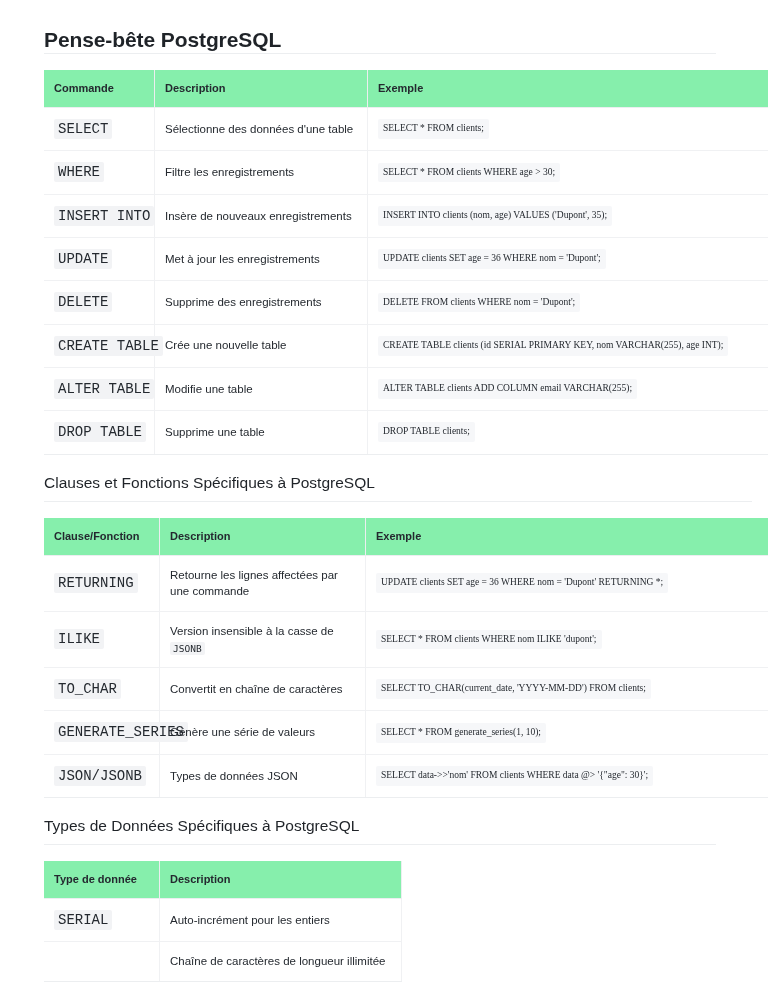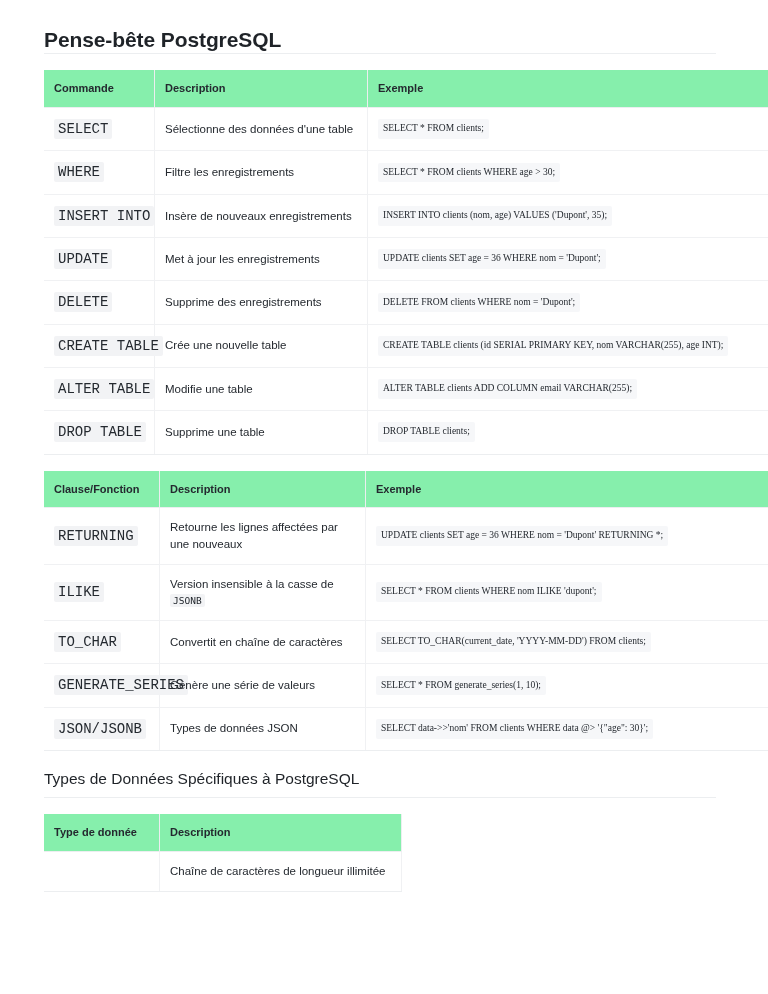--- a/index.html
+++ b/index.html
@@ -167,32 +167,33 @@
         <td class="col-ex"><code class="example">ALTER TABLE clients ADD COLUMN email VARCHAR(255);</code></td>
       </tr>
       <tr>
         <td class="col-cmd"><code class="chip">DROP TABLE</code></td>
         <td class="col-desc">Supprime une table</td>
         <td class="col-ex"><code class="example">DROP TABLE clients;</code></td>
       </tr>
     </tbody>
   </table>
 
+  <h2 class="section-title wide">Clauses et Fonctions Spécifiques à PostgreSQL</h2>
   <table class="grid" id="table-clauses">
     <thead>
       <tr>
         <th class="col-cmd">Clause/Fonction</th>
         <th class="col-desc">Description</th>
         <th class="col-ex">Exemple</th>
       </tr>
     </thead>
     <tbody>
       <tr>
         <td class="col-cmd"><code class="chip">RETURNING</code></td>
-        <td class="col-desc">Retourne les lignes affectées par une nouveaux</td>
+        <td class="col-desc">Retourne les lignes affectées par une commande</td>
         <td class="col-ex"><code class="example">UPDATE clients SET age = 36 WHERE nom = 'Dupont' RETURNING *;</code></td>
       </tr>
       <tr>
         <td class="col-cmd"><code class="chip">ILIKE</code></td>
         <td class="col-desc"><span>Version insensible à la casse de </span><code class="inline-chip">JSONB</code></td>
         <td class="col-ex"><code class="example">SELECT * FROM clients WHERE nom ILIKE 'dupont';</code></td>
       </tr>
       <tr>
         <td class="col-cmd"><code class="chip">TO_CHAR</code></td>
         <td class="col-desc">Convertit en chaîne de caractères</td>
@@ -214,20 +215,24 @@
   <h2 class="section-title">Types de Données Spécifiques à PostgreSQL</h2>
   <table class="grid" id="table-types">
     <thead>
       <tr>
         <th class="col-cmd">Type de donnée</th>
         <th class="col-desc">Description</th>
       </tr>
     </thead>
     <tbody>
       <tr>
+        <td class="col-cmd"><code class="chip">SERIAL</code></td>
+        <td class="col-desc">Auto-incrément pour les entiers</td>
+      </tr>
+      <tr>
         <td class="col-cmd"></td>
         <td class="col-desc">Chaîne de caractères de longueur illimitée</td>
       </tr>
 
     </tbody>
   </table>
 
 </div>
 
 </body></html>

